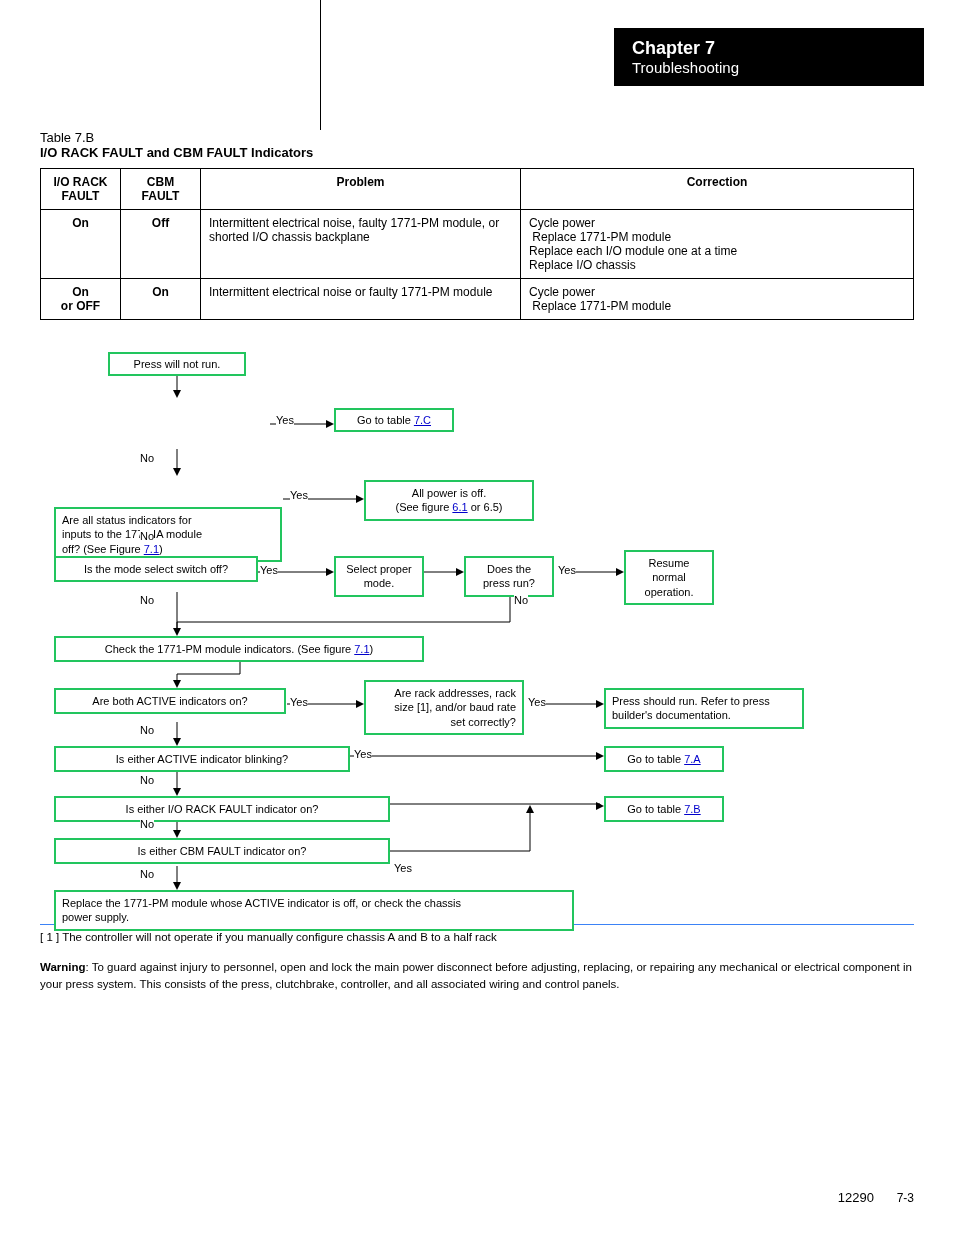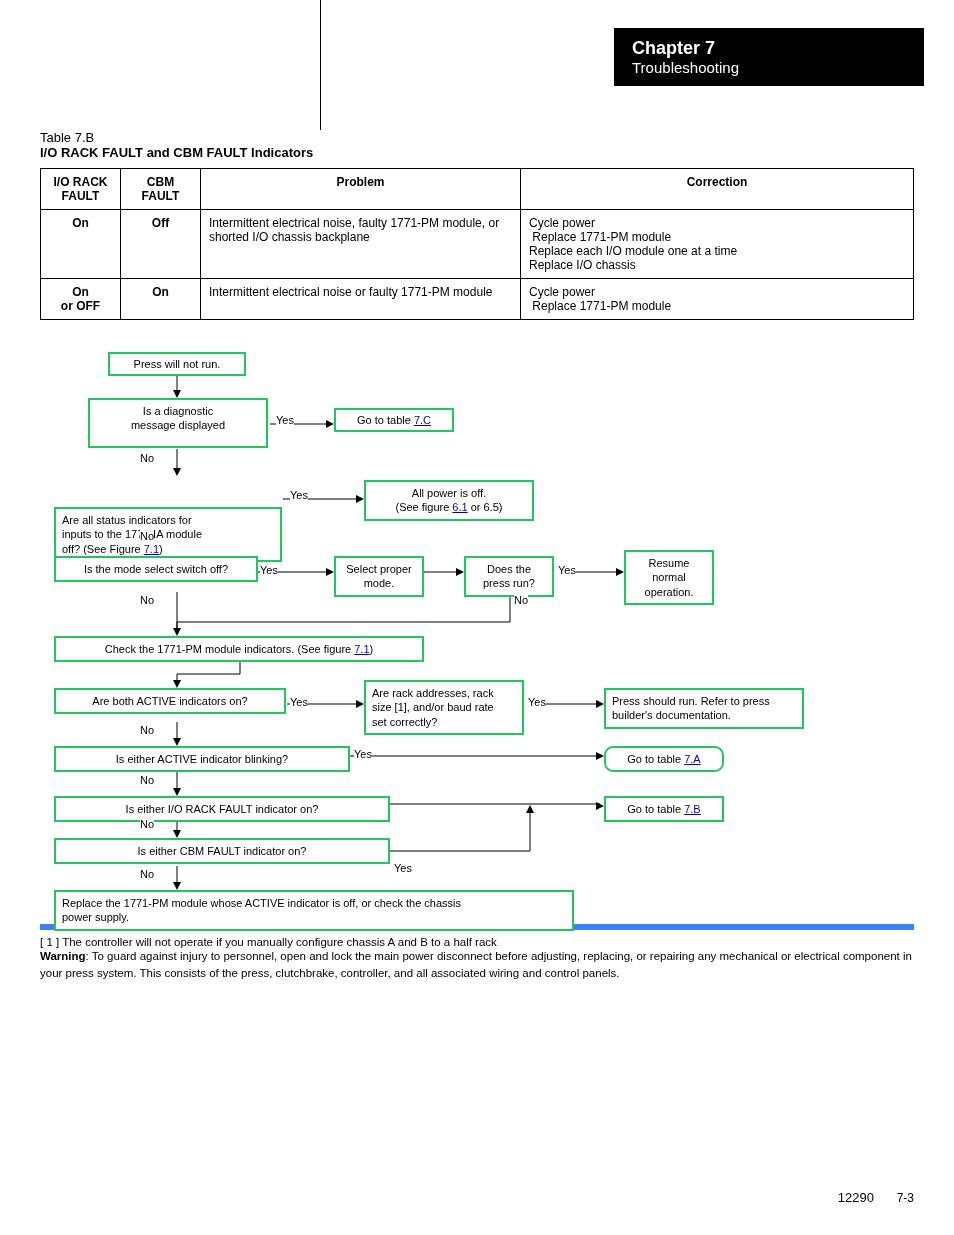--- a/index.html
+++ b/index.html
@@ -131,21 +131,22 @@
 
     
     .blue-link {
       color: #0000cc;
       text-decoration: underline;
     }
 
     
     .footnote {
       font-size: 11.5px;
-      border-top: 6px solid #3b82f6;
+      margin-bottom: 16px;
+      border-top: 1px solid #3b82f6;
       padding-top: 6px;
     }
 
     
     .warning-text {
       font-size: 11.5px;
       margin-bottom: 10px;
       line-height: 1.5;
     }
 
@@ -274,23 +275,20 @@
 
       <line x1="137" y1="522" x2="137" y2="542" stroke="#000" stroke-width="1"></line>
       <polygon points="133,538 137,546 141,538" fill="#000"></polygon>
 
     </svg>
 
     <div class="fc-box" style="left:68px; top:8px; width:138px; padding:3px 6px;">
       <span>Press will not run.</span>
     </div>
 
-    <div class="fc-box" style="left:48px; top:54px; width:180px; min-height:50px; text-align:center;">
-      <span>Is a diagnostic<br>message displayed</span>
-    </div>
 
     <div class="fc-label" style="left:236px; top:70px;">Yes</div>
 
     <div class="fc-box" style="left:294px; top:64px; width:120px; padding:3px 6px; text-align:center;">
       <span>Go to table <span class="blue-link">7.C</span></span>
     </div>
 
     <div class="fc-label" style="left:100px; top:108px;">No</div>
 
     <div class="fc-box" style="left:14px; top:132px; width:228px; min-height:50px; text-align:left; padding:4px 6px;margin-top:31px;">
@@ -332,39 +330,39 @@
     <div class="fc-box" style="left:14px; top:292px; width:370px; padding:4px 6px;">
       <span>Check the 1771-PM module indicators. (See figure <span class="blue-link">7.1</span>)</span>
     </div>
 
     <div class="fc-box" style="left:14px; top:344px; width:232px; padding:4px 6px; text-align:center;">
       <span>Are both ACTIVE indicators on?</span>
     </div>
 
     <div class="fc-label" style="left:250px; top:352px;">Yes</div>
 
-    <div class="fc-box" style="left:324px; top:336px; width:160px; text-align:left; padding:4px 6px;">
+    <div class="fc-box" style="left:324px; top:336px; width:160px; text-align:right; padding:4px 6px;">
       <span>Are rack addresses, rack<br>size [1], and/or baud rate<br>set correctly?</span>
     </div>
 
     <div class="fc-label" style="left:488px; top:352px;">Yes</div>
 
     <div class="fc-box" style="left:564px; top:344px; width:200px; text-align:left; padding:4px 6px;">
       <span>Press should run. Refer to press<br>builder's documentation.</span>
     </div>
 
     <div class="fc-label" style="left:100px; top:380px;">No</div>
 
     <div class="fc-box" style="left:14px; top:402px; width:296px; padding:4px 6px;">
       <span>Is either ACTIVE indicator blinking?</span>
     </div>
 
     <div class="fc-label" style="left:314px; top:404px;">Yes</div>
 
-    <div class="fc-box" style="left:564px; top:402px; width:120px; text-align:center; padding:4px 6px;border-radius:9px;">
+    <div class="fc-box" style="left:564px; top:402px; width:120px; text-align:center; padding:4px 6px;">
       <span>Go to table <span class="blue-link">7.A</span></span>
     </div>
 
     <div class="fc-label" style="left:100px; top:430px;">No</div>
 
     <div class="fc-box" style="left:14px; top:452px; width:336px; padding:4px 6px;">
       <span>Is either I/O RACK FAULT indicator on?</span>
     </div>
 
     <div class="fc-label" style="left:100px; top:474px;">No</div>

